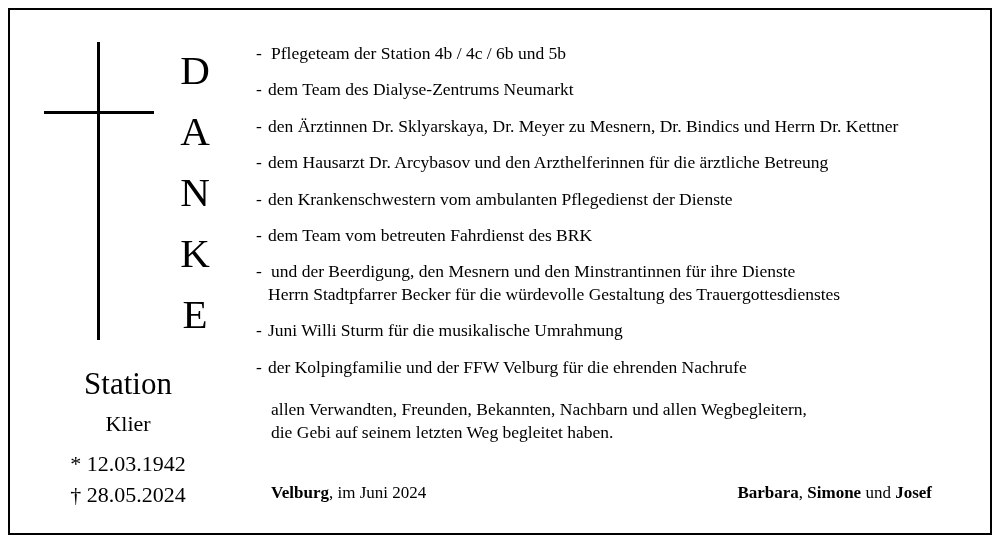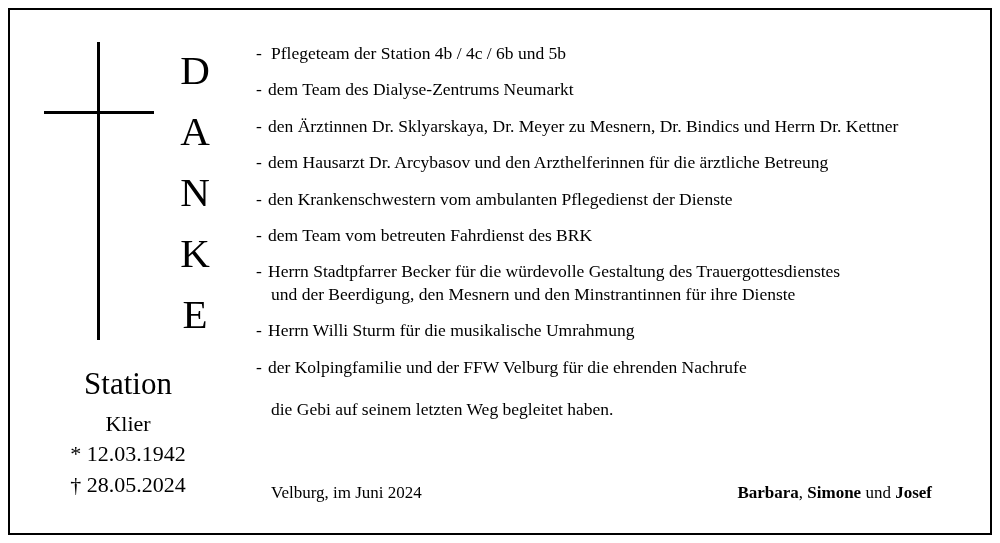--- a/index.html
+++ b/index.html
@@ -89,20 +89,21 @@
   .name-first {
     font-size: 31px;
     line-height: 1.28;
   }
   .name-last {
     font-size: 22px;
     line-height: 1.28;
     margin-top: 6px;
   }
   .dates {
+    margin-top: 10px;
     font-size: 22px;
     line-height: 1.42;
     text-align: left;
   }
   
   .right-col {
     flex: 1 1 auto;
     position: relative;
     padding: 32px 40px 0 10px;
     box-sizing: border-box;
@@ -147,21 +148,21 @@
     display: flex;
     align-items: flex-start;
     justify-content: space-between;
   }
   .footer-left {
     font-size: 17px;
     padding-left: 15px;
     padding-top: 2px;
   }
   .footer-left b {
-    font-weight: normal;
+    font-weight: bold;
   }
   .footer-right {
     font-size: 17px;
     text-align: right;
     line-height: 1.4;
     padding-right: 18px;
   }
   .footer-right .fam-names b {
     font-weight: bold;
   }
@@ -222,34 +223,35 @@
         <li>
           <span class="dash">-</span>
           <span class="ln">den Krankenschwestern vom ambulanten Pflegedienst der Dienste</span>
         </li>
         <li>
           <span class="dash">-</span>
           <span class="ln">dem Team vom betreuten Fahrdienst des BRK</span>
         </li>
         <li>
           <span class="dash">-</span>
+          <span class="ln cont">und der Beerdigung, den Mesnern und den Minstrantinnen für ihre Dienste</span>
           <span class="ln">Herrn Stadtpfarrer Becker für die würdevolle Gestaltung des Trauergottesdienstes</span>
-          <span class="ln cont">und der Beerdigung, den Mesnern und den Minstrantinnen für ihre Dienste</span>
-        </li>
-        <li>
-          <span class="dash">-</span>
-          <span class="ln">Herrn Willi Sturm für die musikalische Umrahmung</span>
+        </li>
+        <li>
+          <span class="dash">-</span>
+          <span class="ln">Juni Willi Sturm für die musikalische Umrahmung</span>
         </li>
         <li>
           <span class="dash">-</span>
           <span class="ln">der Kolpingfamilie und der FFW Velburg für die ehrenden Nachrufe</span>
         </li>
       </ul>
 
       <div class="closing">
+        <span class="ln">allen Verwandten, Freunden, Bekannten, Nachbarn und allen Wegbegleitern,</span>
         <span class="ln">die Gebi auf seinem letzten Weg begleitet haben.</span>
       </div>
 
       <div class="footer">
         <div class="footer-left"><b>Velburg</b><span>, im Juni 2024</span></div>
         <div class="footer-right">
           <div class="fam-names"><b>Barbara</b><span>, </span><b>Simone</b><span> und </span><b>Josef</b></div>
         </div>
       </div>
     </div>

